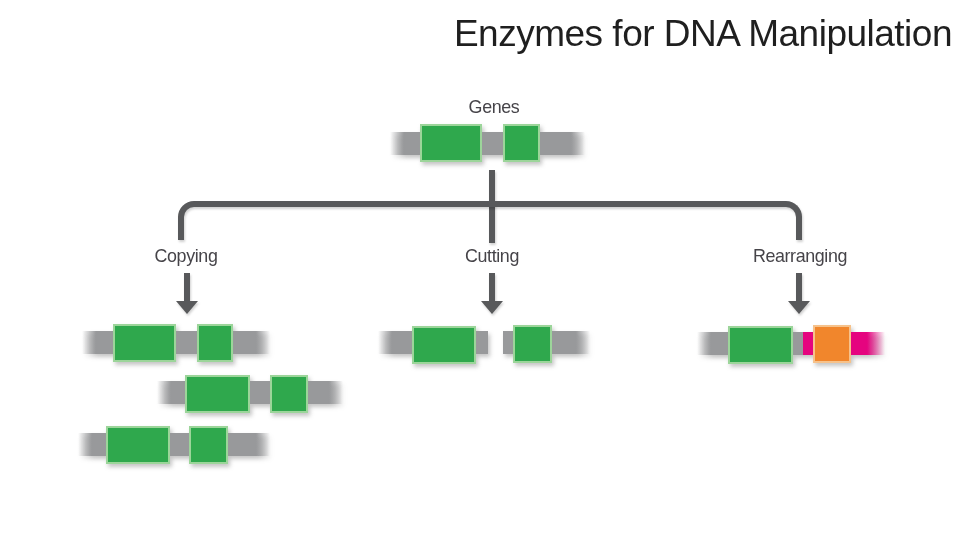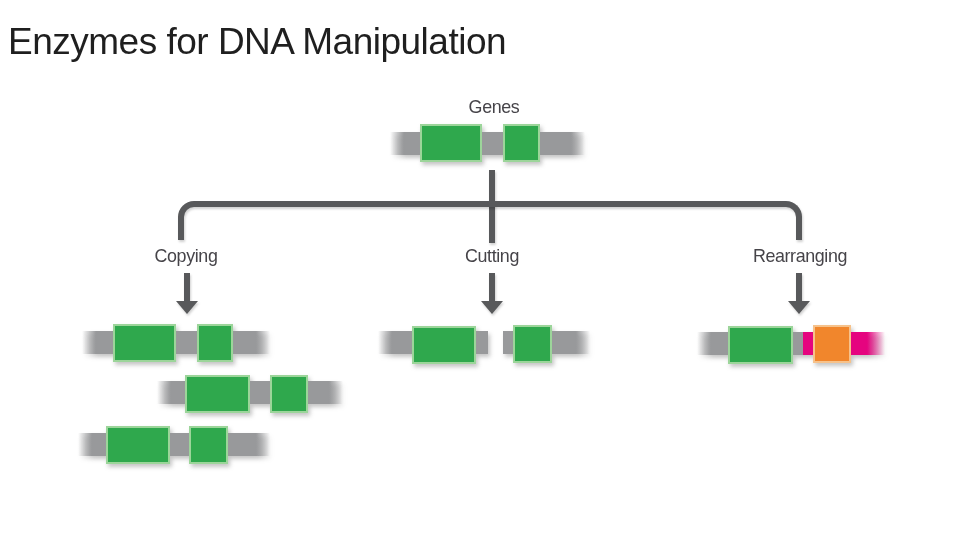--- a/index.html
+++ b/index.html
@@ -1,22 +1,22 @@
 <!DOCTYPE html>
 <html style="--gene-green: #2FA84D; --gene-green-border: #9CD59A; --backbone-gray: #98999B; --connector-gray: #58595B; --branch-label-text: #464449; --title-text: #1F1F1F; --insert-orange: #F1862C; --insert-orange-border: #F6C28B; --foreign-dna-magenta: #E5047F;"><head>
 <meta charset="utf-8">
 <style>
   html,body { margin:0; padding:0; background:#fff; }
   .canvas {
     position:relative; width:960px; height:540px; background:#fff;
     overflow:hidden; font-family:"Liberation Sans", sans-serif;
   }
   .title {
-    position:absolute; left:0; top:13px; width:952px; margin:8px;
-    text-align:left; font-size:37px; font-weight:400; letter-spacing:-0.5px;
+    position:absolute; left:0; top:13px; width:952px; margin:0;
+    text-align:right; font-size:37px; font-weight:400; letter-spacing:-0.5px;
     color:var(--title-text, #1F1F1F);
   }
   .dlabel {
     position:absolute; font-size:19px; font-weight:400; letter-spacing:-0.4px;
     color:var(--branch-label-text, #464449); text-align:center; width:140px;
     transform:scaleX(0.94); transform-origin:center;
   }
   
   .strand { position:absolute; filter:drop-shadow(2px 3px 2px rgba(90,90,90,0.35)); }
   .backbone {

